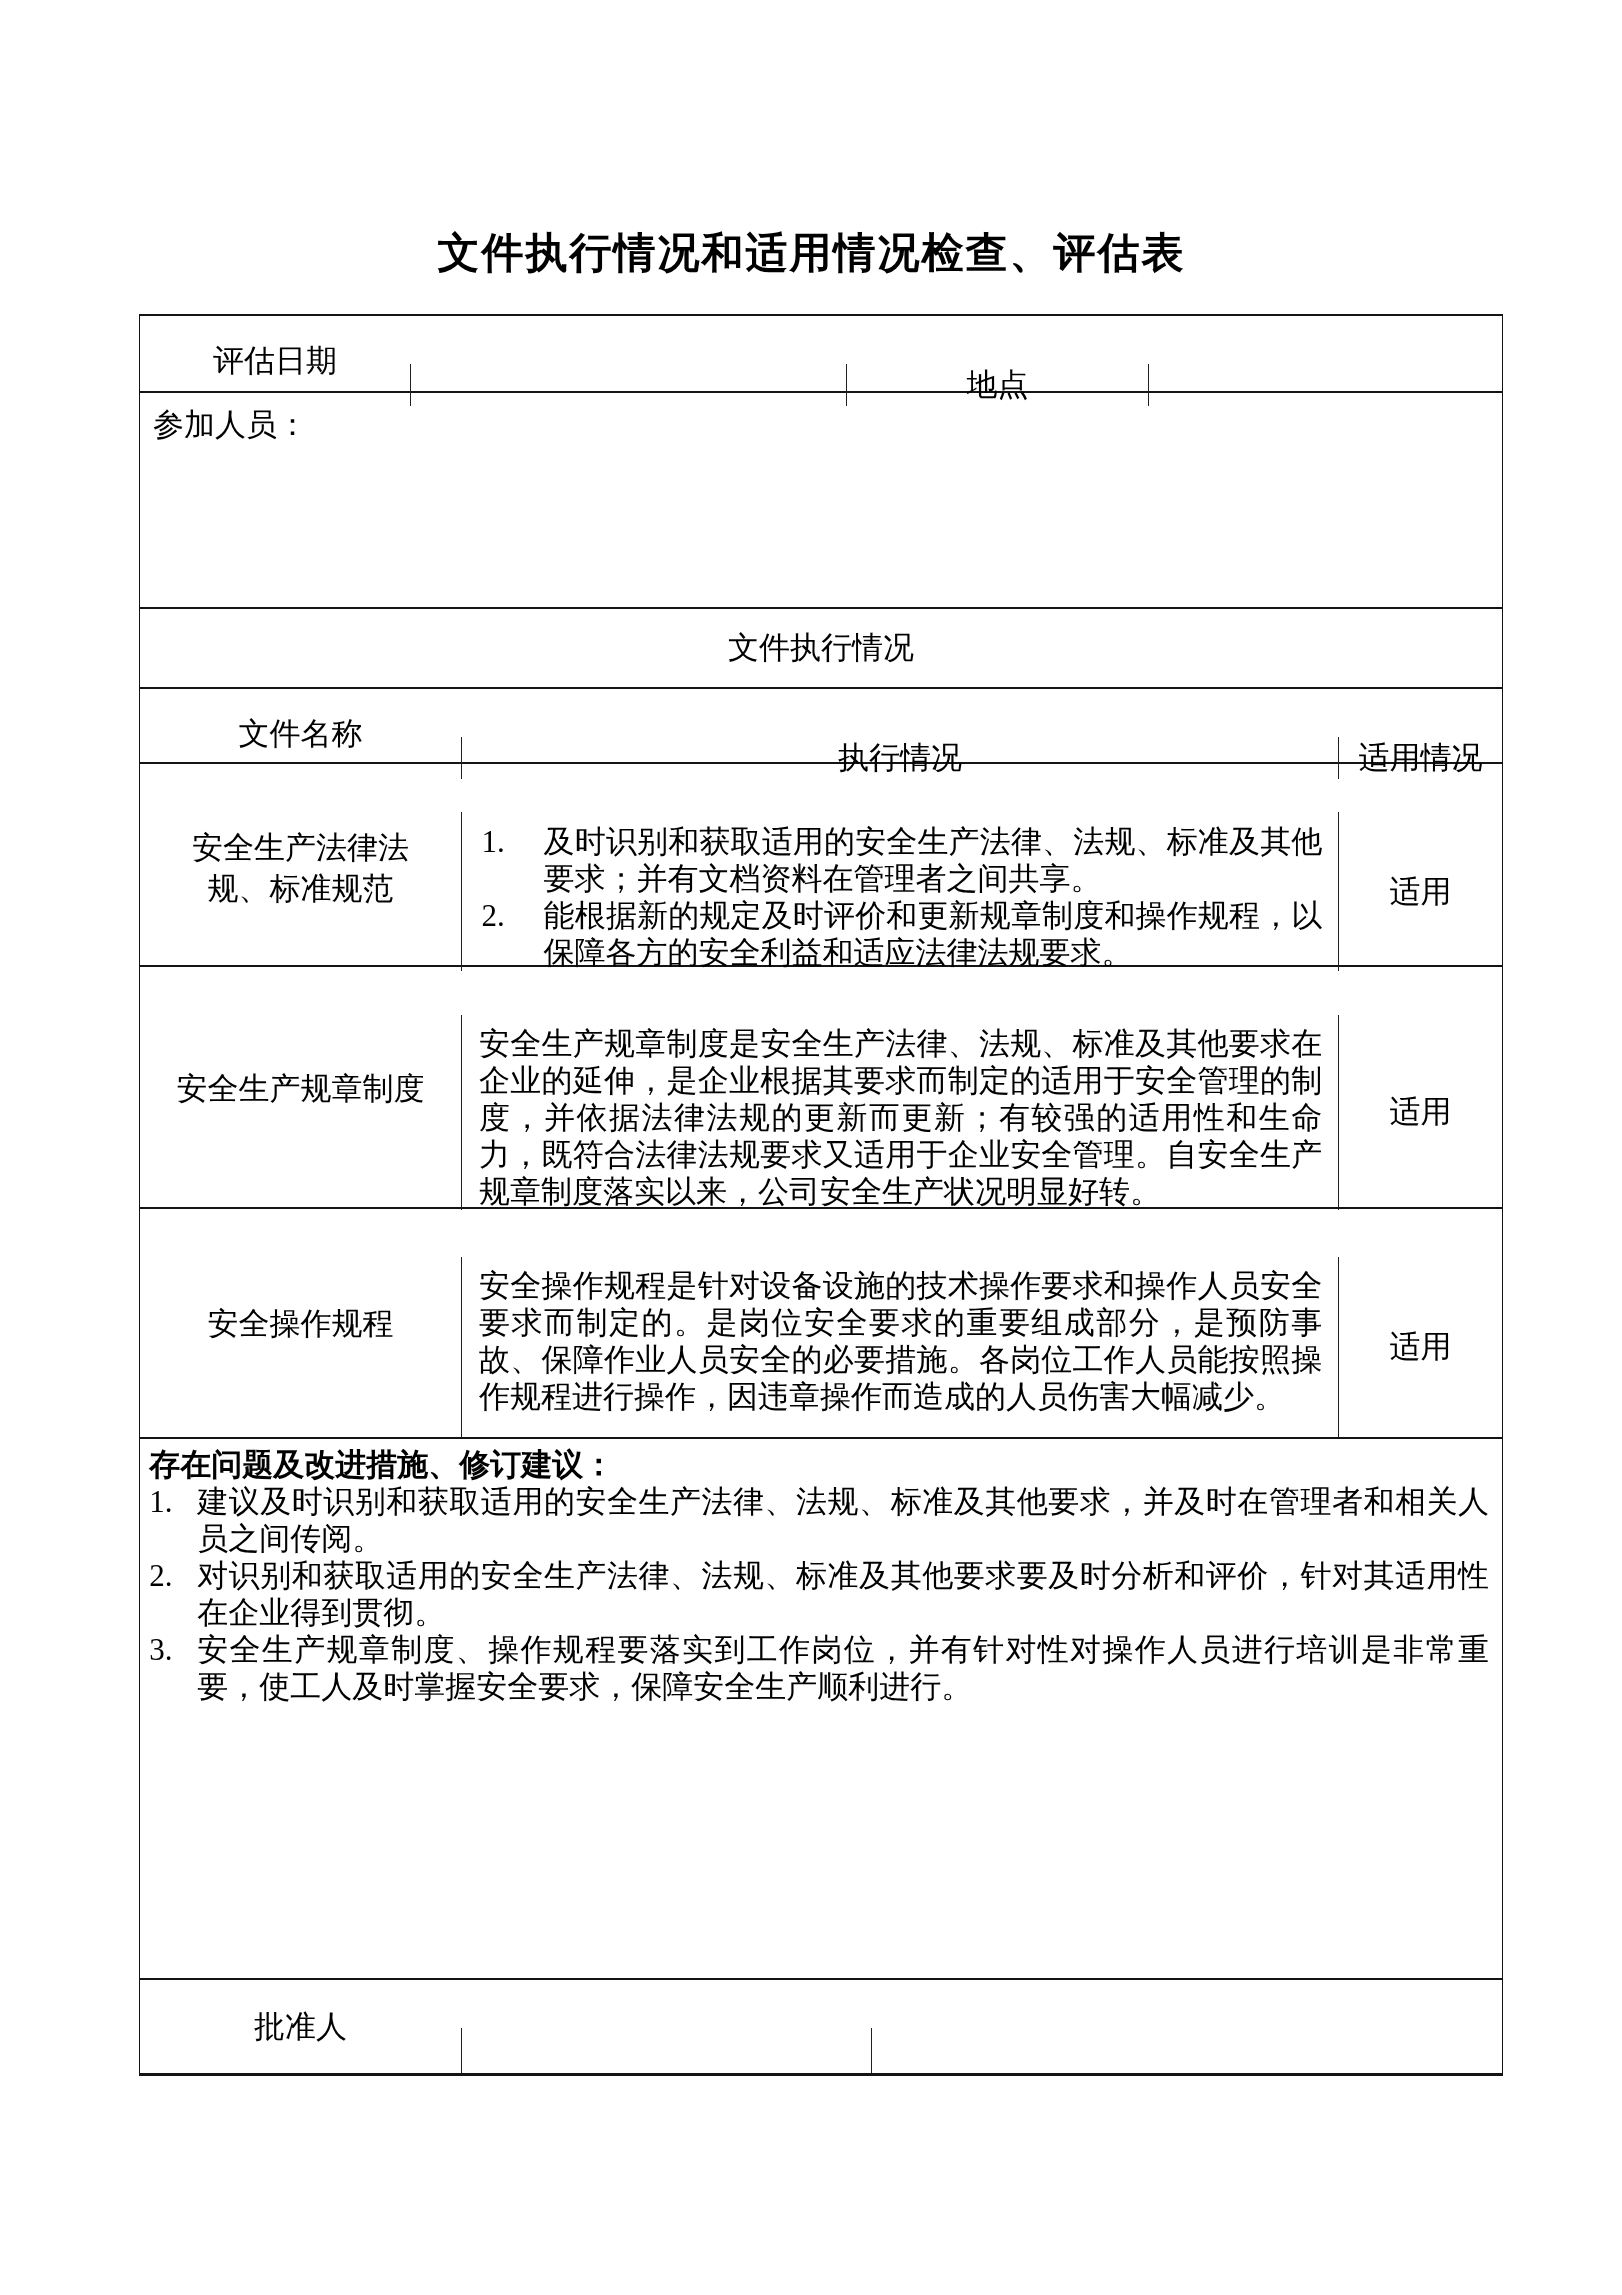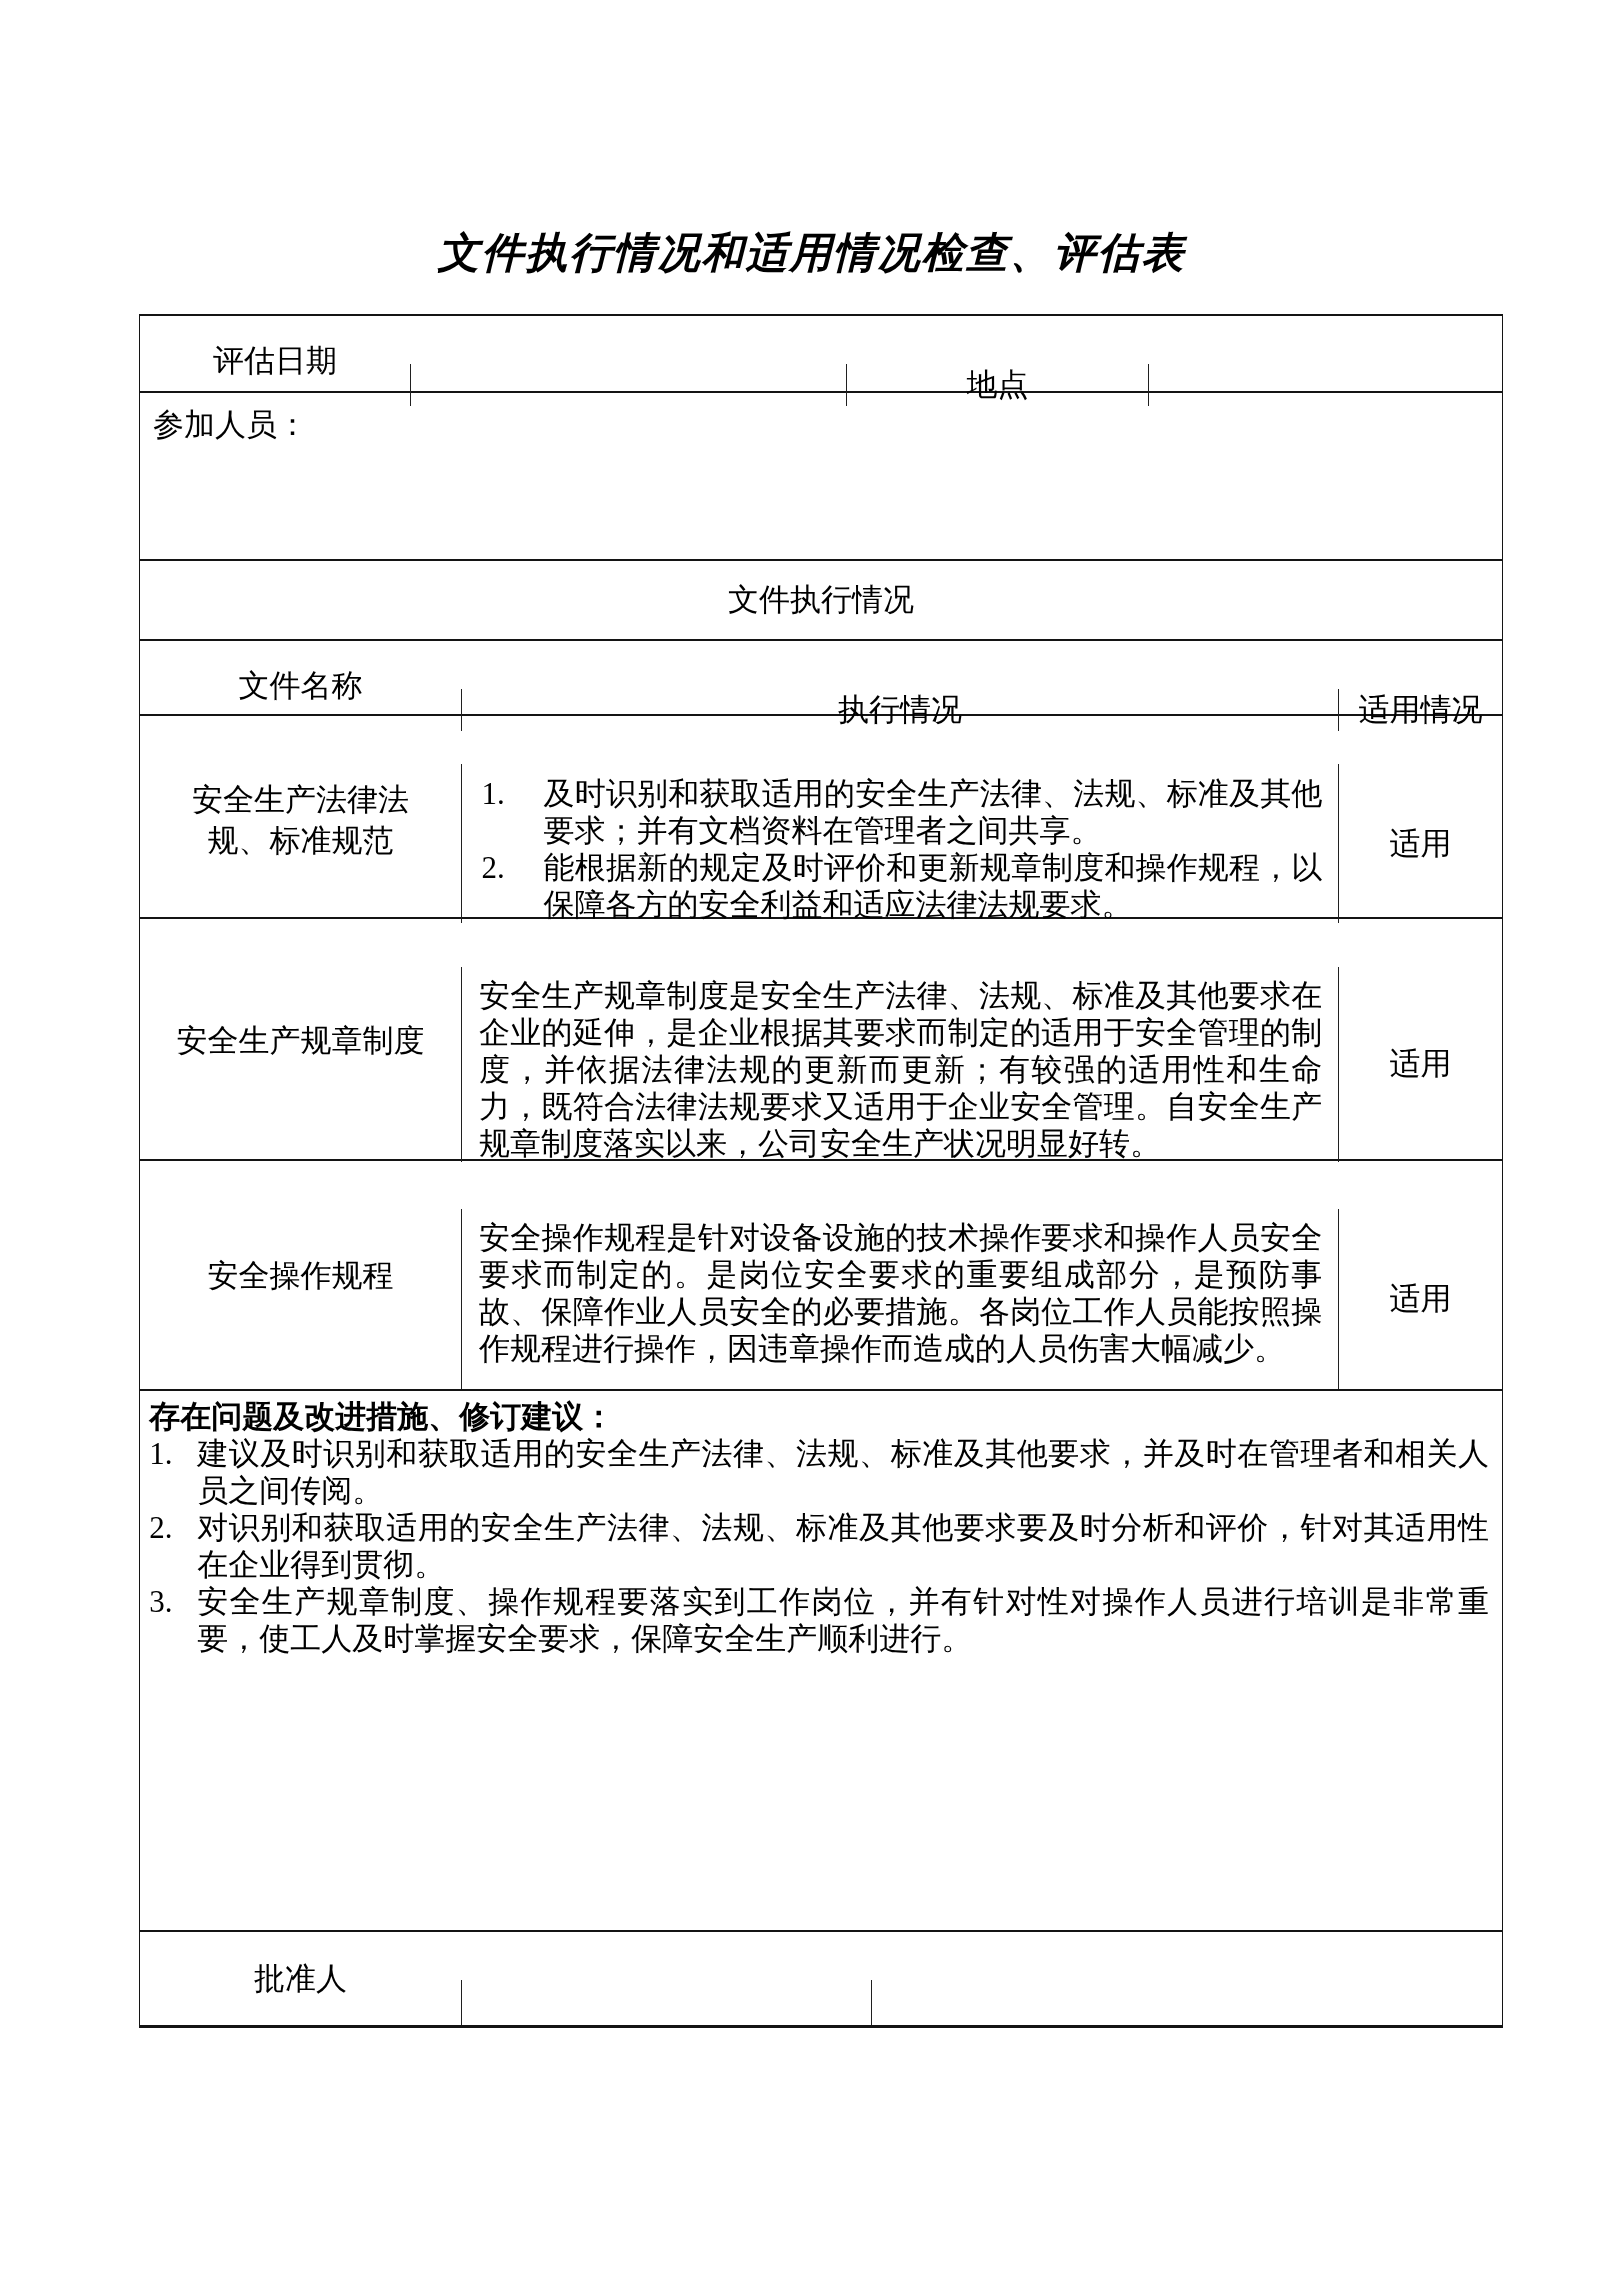--- a/index.html
+++ b/index.html
@@ -4,34 +4,34 @@
 <style>
   * { margin:0; padding:0; box-sizing:border-box; }
   html,body { background:#fff; }
   .page {
     width:1623px; height:2295px; background:#ffffff; position:relative;
     font-family:"Liberation Serif","DejaVu Serif",serif; color:#000;
     font-size:31px; overflow:hidden;
   }
   .doc-title {
     padding-top:226px; text-align:center;
-    font-size:42px; font-weight:bold; letter-spacing:2px; line-height:55px;font-style:italic;
+    font-size:42px; font-weight:bold; letter-spacing:2px; line-height:55px;
   }
   .form-table {
     width:1364px; margin:33px 0 0 139px;
     border:1.3px solid #141414; border-top:2.6px solid #141414;
     background:#fff;
   }
   .row { display:grid; border-bottom:2.6px solid #141414; }
   .cell { min-width:0; }
   .cell:not(:first-child) { border-left:1.3px solid #202020;margin-top:48px; }
   .c-center { display:flex; align-items:center; justify-content:center; text-align:center; }
 
   .r-info       { grid-template-columns:270px 436px 302px 1fr; height:77px; }
-  .r-participants { grid-template-columns:1fr; height:168px;font-family:Liberation Mono, monospace; }
+  .r-participants { grid-template-columns:1fr; height:216px;font-family:Liberation Mono, monospace; }
   .r-section    { grid-template-columns:1fr; height:80px; }
   .r-head       { grid-template-columns:321px 877px 1fr; height:75px; }
   .r-exec       { grid-template-columns:321px 877px 1fr; }
   .r-exec-0 { height:203px; }
   .r-exec-1 { height:242px; }
   .r-exec-2 { height:230px; }
   .r-issues     { grid-template-columns:1fr; height:541px; }
   .r-approval   { grid-template-columns:321px 410px 224px 1fr; height:95px; }
 
   .participants-cell { padding:10.5px 13px; text-align:left; }

